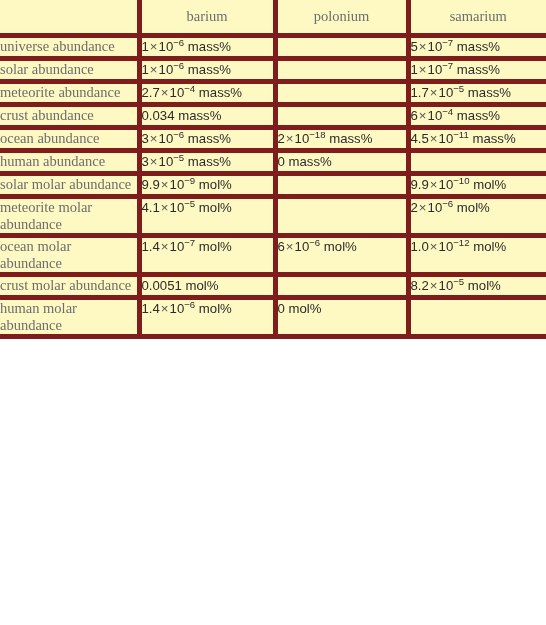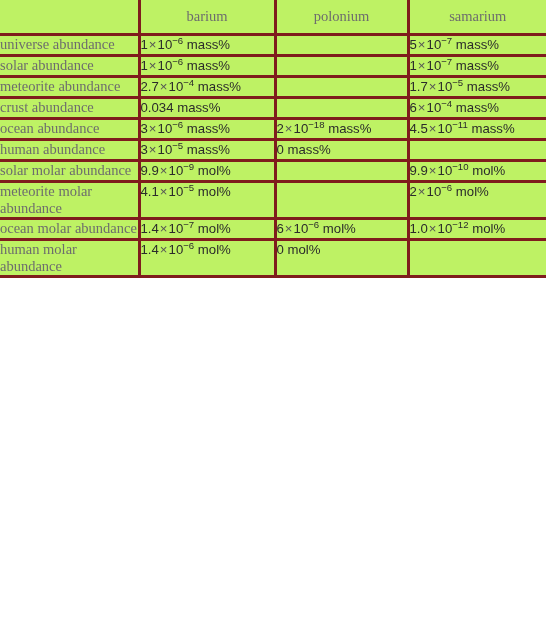--- a/index.html
+++ b/index.html
@@ -10,30 +10,30 @@
   body {
     width: 546px;
     height: 625px;
     overflow: hidden;
     font-family: "Liberation Sans", sans-serif;
   }
   table.abundance-table {
     border-collapse: collapse;
     width: 546px;
     table-layout: fixed;
-    background: #bef264;
+    background: #fef9c3;
   }
   table.abundance-table col.c-label { width: 139px; }
   table.abundance-table col.c-v0    { width: 136px; }
   table.abundance-table col.c-v1    { width: 133px; }
   table.abundance-table col.c-v2    { width: 138px; }
 
   table.abundance-table th,
   table.abundance-table td {
-    border: 3px solid #7f1d1d;
+    border: 5px solid #7f1d1d;
     padding: 0;
     vertical-align: top;
   }
   
   table.abundance-table tr > *:first-child { border-left: none; }
   table.abundance-table tr > *:last-child  { border-right: none; }
   table.abundance-table tr:first-child > * { border-top: none; }
 
   th.col-head {
     font-family: "Liberation Serif", serif;
@@ -140,19 +140,25 @@
         <td class="value-cell">&nbsp;</td>
         <td class="value-cell"><span class="val"><span>2</span><span class="times">×</span><span>10</span><sup>−6</sup><span> mol%</span></span></td>
       </tr>
       <tr>
         <td class="row-head">ocean molar abundance</td>
         <td class="value-cell"><span class="val"><span>1.4</span><span class="times">×</span><span>10</span><sup>−7</sup><span> mol%</span></span></td>
         <td class="value-cell"><span class="val"><span>6</span><span class="times">×</span><span>10</span><sup>−6</sup><span> mol%</span></span></td>
         <td class="value-cell"><span class="val"><span>1.0</span><span class="times">×</span><span>10</span><sup>−12</sup><span> mol%</span></span></td>
       </tr>
       <tr>
+        <td class="row-head">crust molar abundance</td>
+        <td class="value-cell"><span class="val">0.0051 mol%</span></td>
+        <td class="value-cell">&nbsp;</td>
+        <td class="value-cell"><span class="val"><span>8.2</span><span class="times">×</span><span>10</span><sup>−5</sup><span> mol%</span></span></td>
+      </tr>
+      <tr>
         <td class="row-head">human molar abundance</td>
         <td class="value-cell"><span class="val"><span>1.4</span><span class="times">×</span><span>10</span><sup>−6</sup><span> mol%</span></span></td>
         <td class="value-cell"><span class="val">0 mol%</span></td>
         <td class="value-cell">&nbsp;</td>
       </tr>
     </tbody>
 </table>
 
 </body></html>

